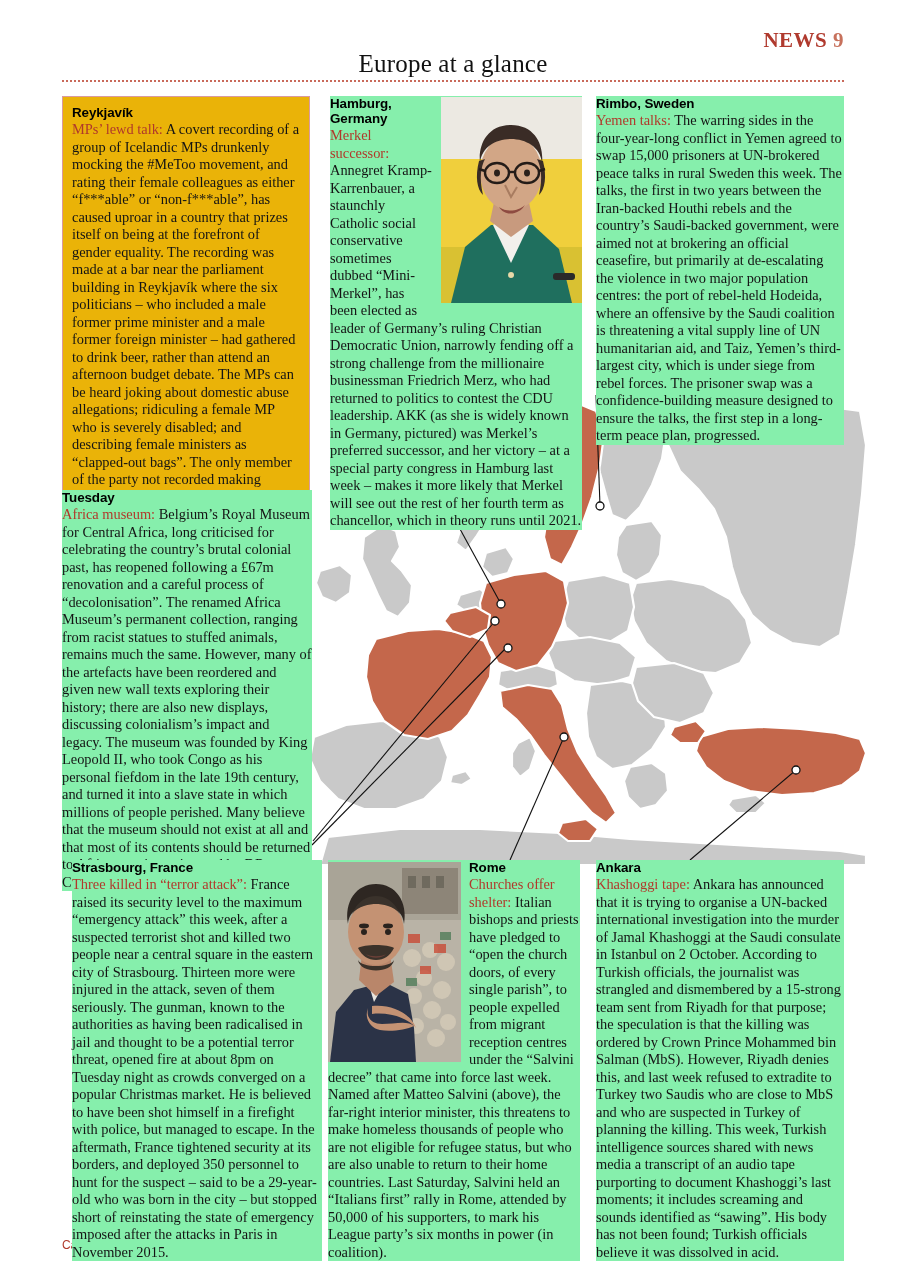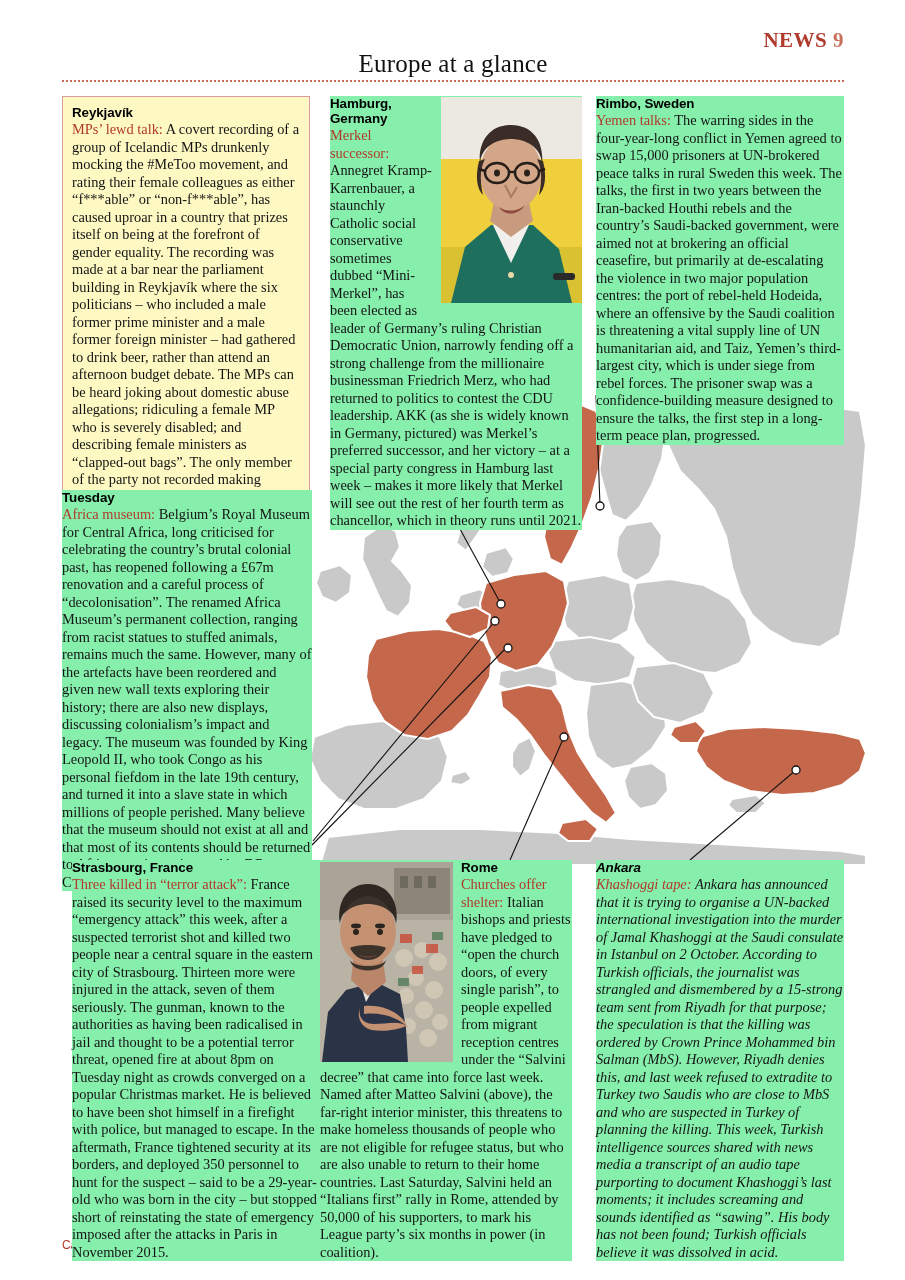--- a/index.html
+++ b/index.html
@@ -94,29 +94,29 @@
   .lead-in {
     color: #b0392b;
     font-family: "Liberation Serif", serif;
   }
 
   
   .box-reykjavik {
     left: 62px; top: 96px; width: 248px;
     border: 1.5px solid #d99aa0;
     padding: 8px 9px 9px 9px;
-    background: #fef9c3;
+    background: #eab308;
   }
 
   .col-hamburg { left: 330px; top: 96px; width: 252px; }
   .col-rimbo   { left: 596px; top: 96px; width: 248px; }
   .col-brussels{ left: 62px;  top: 490px; width: 250px; }
   .col-strasbourg { left: 72px; top: 860px; width: 250px; }
-  .col-rome    { left: 320px; top: 860px; width: 252px; }
-  .col-ankara  { left: 596px; top: 860px; width: 248px; font-style: italic; }
+  .col-rome    { left: 328px; top: 860px; width: 252px; }
+  .col-ankara  { left: 596px; top: 860px; width: 248px; }
 
   
   .photo {
     position: relative;
     overflow: hidden;
     border: 0;
   }
   .photo-akk {
     float: right;
     width: 141px; height: 206px;

